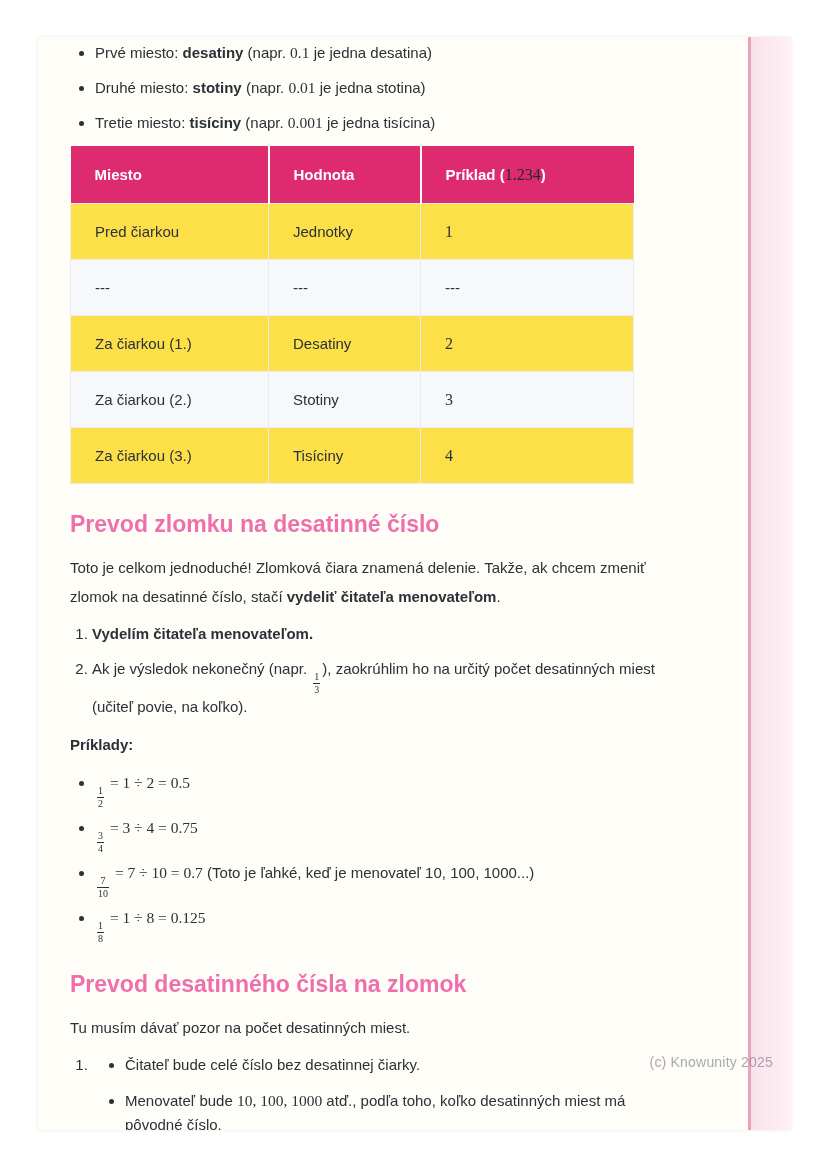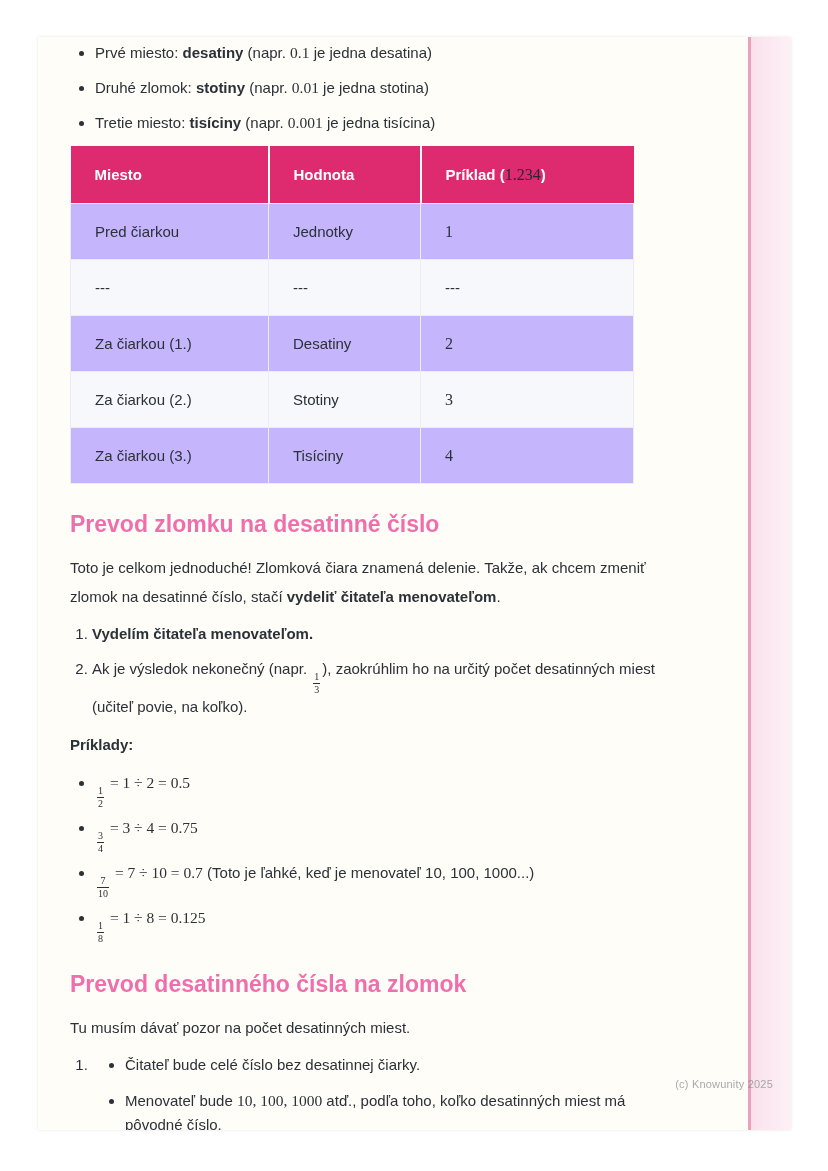--- a/index.html
+++ b/index.html
@@ -46,21 +46,21 @@
   table.conv col.c3{width:213px}
   table.conv th{
     background:var(--c-header);color:#ffffff;font-weight:700;
     text-align:left;height:57px;padding:0 0 0 24px;vertical-align:middle;
     border-right:2px solid var(--c-paper);
     margin-top:8px;
   }
   table.conv th:last-child{border-right:none;}
   table.conv td{
     height:55px;padding:0 0 0 24px;vertical-align:middle;text-align:left;
-    border:1px solid var(--c-border);background:#c4b5fd;
+    border:1px solid var(--c-border);background:#fde047;
   }
   table.conv tr.stripe td{background:var(--c-stripe);}
   table.conv td .m{font-size:16px;}
   th .m{color:#26263a;font-weight:400;font-size:16px;}
 
   
   h2.sec{
     color:var(--c-heading);font-size:23px;line-height:28px;font-weight:700;
     margin:26px 0 0 0;letter-spacing:0;
   }
@@ -82,36 +82,36 @@
   .m{font-family:"Liberation Serif", serif;font-size:15.5px;}
   .dk{color:#26263a;}
   .frac{
     display:inline-flex;flex-direction:column;align-items:center;
     font-family:"Liberation Serif", serif;font-size:10px;line-height:1.15;
     vertical-align:-6px;margin:0 2px;
   }
   .frac .fd{border-top:1px solid var(--c-text);padding:0 1px;}
 
   .watermark{
-    position:absolute;top:1078px;right:55px;z-index:5;
-    font-size:11px;color:rgba(140,140,146,.75);letter-spacing:.2px;
+    position:absolute;top:1054px;right:55px;z-index:5;
+    font-size:14px;color:rgba(140,140,146,.75);letter-spacing:.2px;
   }
 </style>
 </head>
 <body>
 
 <div class="stage">
   <div class="paper">
     <div class="accent-bar"></div>
 
     <div class="content">
 
       <ul class="intro">
         <li><span>Prvé miesto: </span><span class="b">desatiny</span><span> (napr. </span><span class="m">0.1</span><span> je jedna desatina)</span></li>
-        <li><span>Druhé zlomok: </span><span class="b">stotiny</span><span> (napr. </span><span class="m">0.01</span><span> je jedna stotina)</span></li>
+        <li><span>Druhé miesto: </span><span class="b">stotiny</span><span> (napr. </span><span class="m">0.01</span><span> je jedna stotina)</span></li>
         <li><span>Tretie miesto: </span><span class="b">tisíciny</span><span> (napr. </span><span class="m">0.001</span><span> je jedna tisícina)</span></li>
       </ul>
 
       <table class="conv">
         <colgroup>
             <col class="c1">
             <col class="c2">
             <col class="c3">
           </colgroup>
         <thead>

